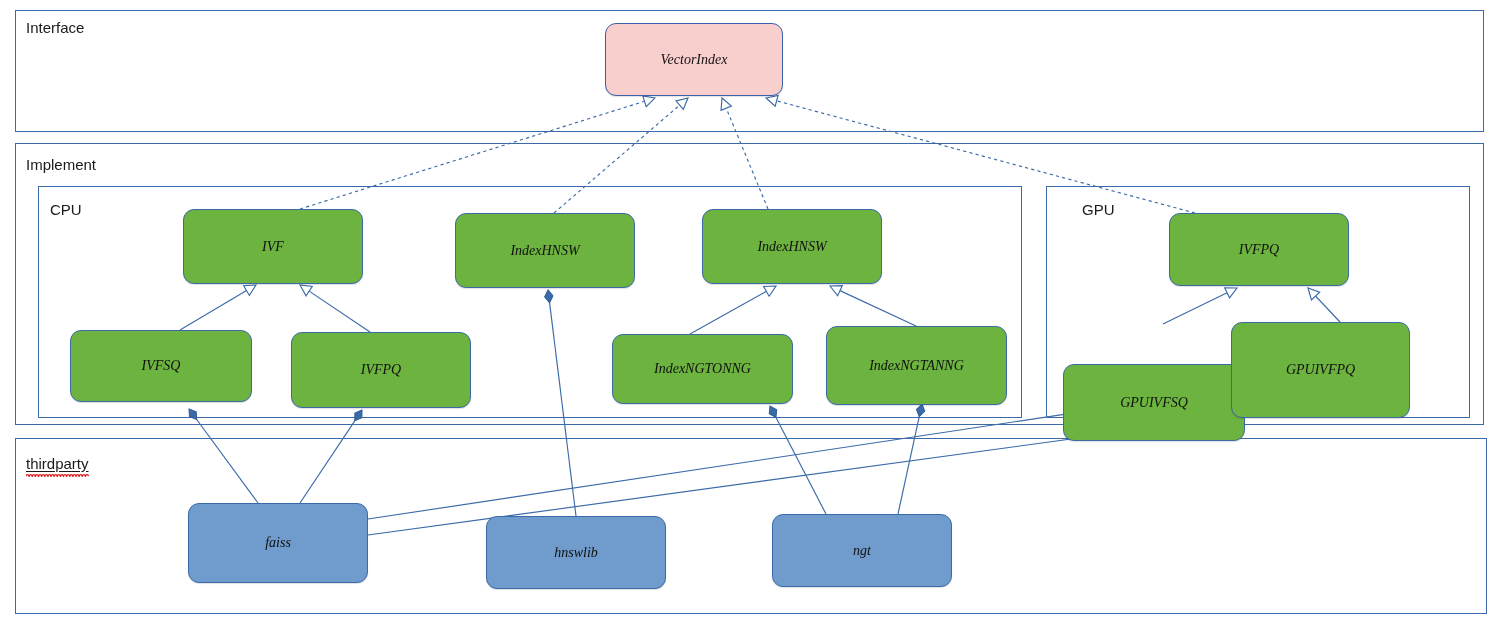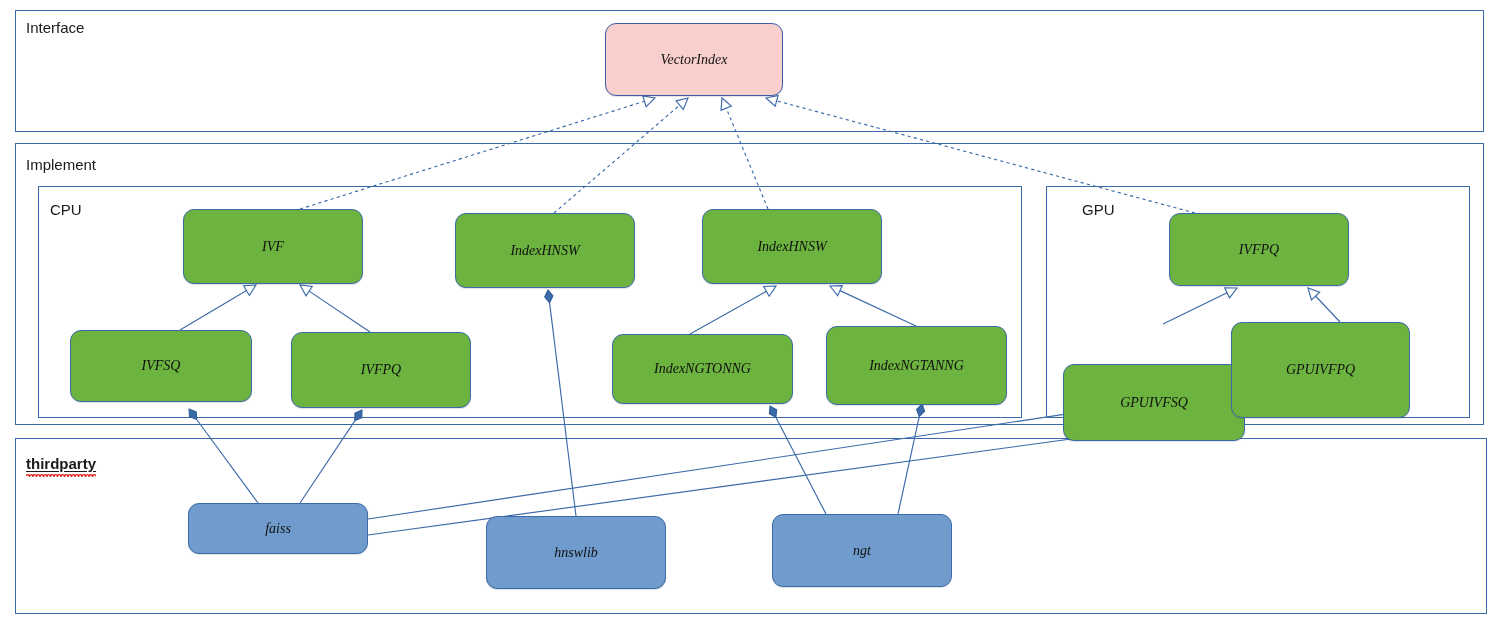--- a/index.html
+++ b/index.html
@@ -28,21 +28,20 @@
     font-family: "Liberation Sans", "DejaVu Sans", sans-serif;
     font-size: 15px;
     color: #1a1a1a;
     white-space: nowrap;
     line-height: 1;
   }
   .group-label.misspelled {
     text-decoration: underline;
     text-decoration-color: #1a1a1a;
     text-underline-offset: 2px;
-    font-weight: bold;
   }
   .squiggle {
     position: absolute;
     left: 0;
     bottom: -6px;
     width: 100%;
     height: 5px;
     pointer-events: none;
   }
   
@@ -193,21 +192,21 @@
       </div>
       <div class="node impl" style="left: 826px; top: 326px; width: 181px; height: 79px;">
         <span>IndexNGTANNG</span>
       </div>
       <div class="node impl" style="left: 1063px; top: 324px; width: 182px; height: 77px; margin-top: 40px;">
         <span>GPUIVFSQ</span>
       </div>
       <div class="node impl" style="left: 1231px; top: 322px; width: 179px; height: 96px;">
         <span>GPUIVFPQ</span>
       </div>
-      <div class="node third" style="left: 188px; top: 503px; width: 180px; height: 51px;">
+      <div class="node third" style="left: 188px; top: 503px; width: 180px; height: 80px;">
         <span>faiss</span>
       </div>
       <div class="node third" style="left: 486px; top: 516px; width: 180px; height: 73px;">
         <span>hnswlib</span>
       </div>
       <div class="node third" style="left: 772px; top: 514px; width: 180px; height: 73px;">
         <span>ngt</span>
       </div>
     </div>
 

